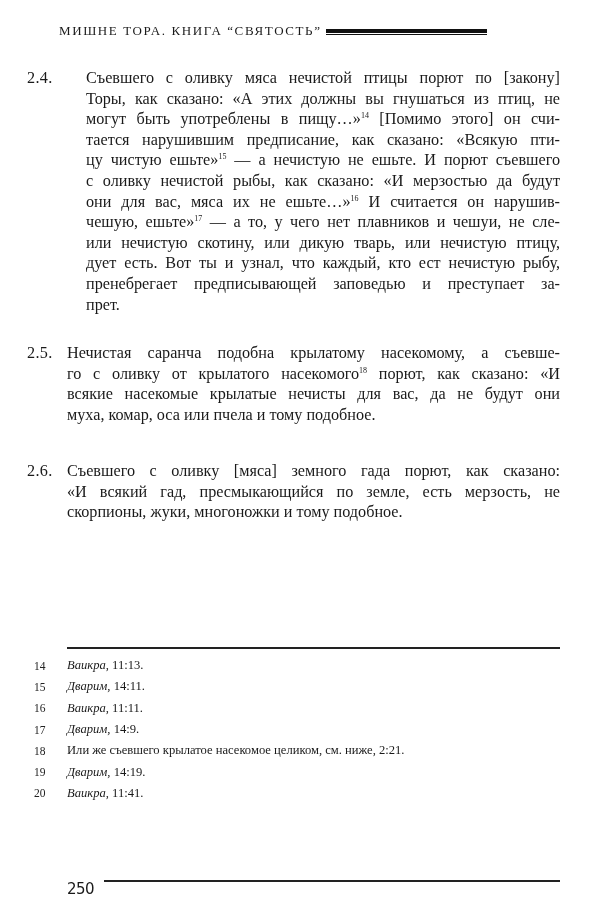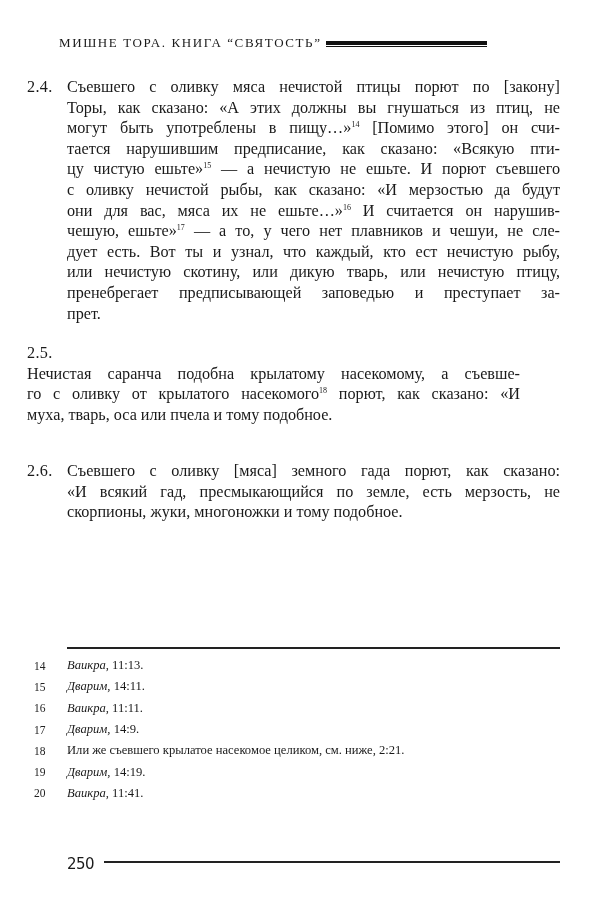--- a/index.html
+++ b/index.html
@@ -11,21 +11,21 @@
       width: 600px;
       height: 898px;
       position: relative;
       overflow: hidden;
       font-family: "Liberation Serif", "DejaVu Serif", serif;
       color: #1a1a1a;
     }
     .running-head {
       position: absolute;
       left: 59px;
-      top: 35px;
+      top: 23px;
       width: 428px;
       display: flex;
       align-items: center;
     }
     .running-head-title {
       font-size: 13px;
       letter-spacing: 1.6px;
       white-space: nowrap;
       color: #1a1a1a;
     }
@@ -78,22 +78,22 @@
       overflow: visible;
     }
     .line.last {
       text-align-last: left;
     }
     sup {
       font-size: 8px;
       line-height: 0;
       vertical-align: 6px;
     }
-    #sec-24 { top: 77px; }
-    #sec-25 { top: 343px; flex-direction: column; }
+    #sec-24 { top: 68px; gap: 19px; }
+    #sec-25 { top: 343px; }
     #sec-26 { top: 461px; }
 
     .footnote-rule {
       position: absolute;
       left: 67px;
       top: 647px;
       width: 493px;
       height: 1.5px;
       background: #222;
     }
@@ -113,24 +113,24 @@
       width: 33px;
       font-size: 11.5px;
       color: #222;
     }
     .footnote-text { color: #1a1a1a; }
     .footnote-text i { font-style: italic; }
 
     .folio {
       position: absolute;
       left: 67px;
-      top: 855px;
+      top: 880px;
       width: 493px;
       display: flex;
-      align-items: center;
+      align-items: flex-start;
     }
     .folio-number {
       font-family: "DejaVu Sans", sans-serif;
       font-size: 15px;
       letter-spacing: -0.5px;
       color: #1a1a1a;
     }
     .folio-rule {
       flex: 1;
       margin-left: 10px;
@@ -151,33 +151,34 @@
   <div class="section-number">2.4.</div>
   <div class="section-text">
       <span class="line">Съевшего с оливку мяса нечистой птицы порют по [закону]</span>
       <span class="line">Торы, как сказано: «А этих должны вы гнушаться из птиц, не</span>
       <span class="line">могут быть употреблены в пищу…»<sup>14</sup> [Помимо этого] он счи-</span>
       <span class="line">тается нарушившим предписание, как сказано: «Всякую пти-</span>
       <span class="line">цу чистую ешьте»<sup>15</sup> — а нечистую не ешьте. И порют съевшего</span>
       <span class="line">с оливку нечистой рыбы, как сказано: «И мерзостью да будут</span>
       <span class="line">они для вас, мяса их не ешьте…»<sup>16</sup> И считается он нарушив-</span>
       <span class="line">чешую, ешьте»<sup>17</sup> — а то, у чего нет плавников и чешуи, не сле-</span>
+      <span class="line">или нечистую скотину, или дикую тварь, или нечистую птицу,</span>
       <span class="line">дует есть. Вот ты и узнал, что каждый, кто ест нечистую рыбу,</span>
-      <span class="line">или нечистую скотину, или дикую тварь, или нечистую птицу,</span>
       <span class="line">пренебрегает предписывающей заповедью и преступает за-</span>
       <span class="line last">прет.</span>
     </div>
 </div>
 
 <div class="section" id="sec-25">
   <div class="section-number">2.5.</div>
   <div class="section-text">
       <span class="line">Нечистая саранча подобна крылатому насекомому, а съевше-</span>
       <span class="line">го с оливку от крылатого насекомого<sup>18</sup> порют, как сказано: «И</span>
-      <span class="line last">муха, тварь, оса или пчела и тому подобное.</span>
+      <span class="line">всякие насекомые крылатые нечисты для вас, да не будут они</span>
+      <span class="line last">муха, комар, оса или пчела и тому подобное.</span>
     </div>
 </div>
 
 <div class="section" id="sec-26">
   <div class="section-number">2.6.</div>
   <div class="section-text">
       <span class="line">Съевшего с оливку [мяса] земного гада порют, как сказано:</span>
       <span class="line">«И всякий гад, пресмыкающийся по земле, есть мерзость, не</span>
       <span class="line last">скорпионы, жуки, многоножки и тому подобное.</span>
     </div>

